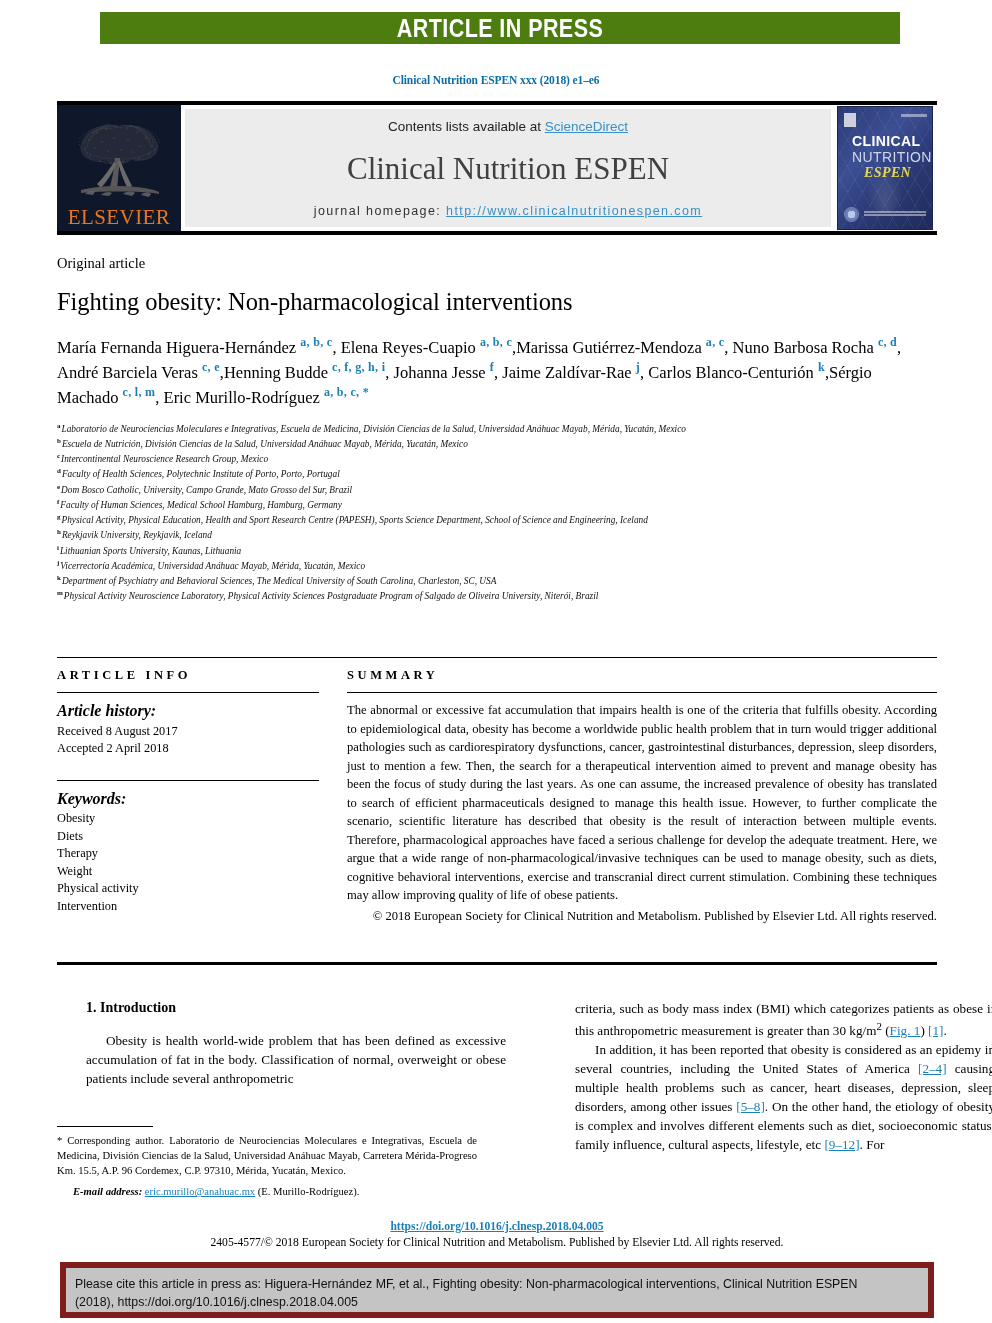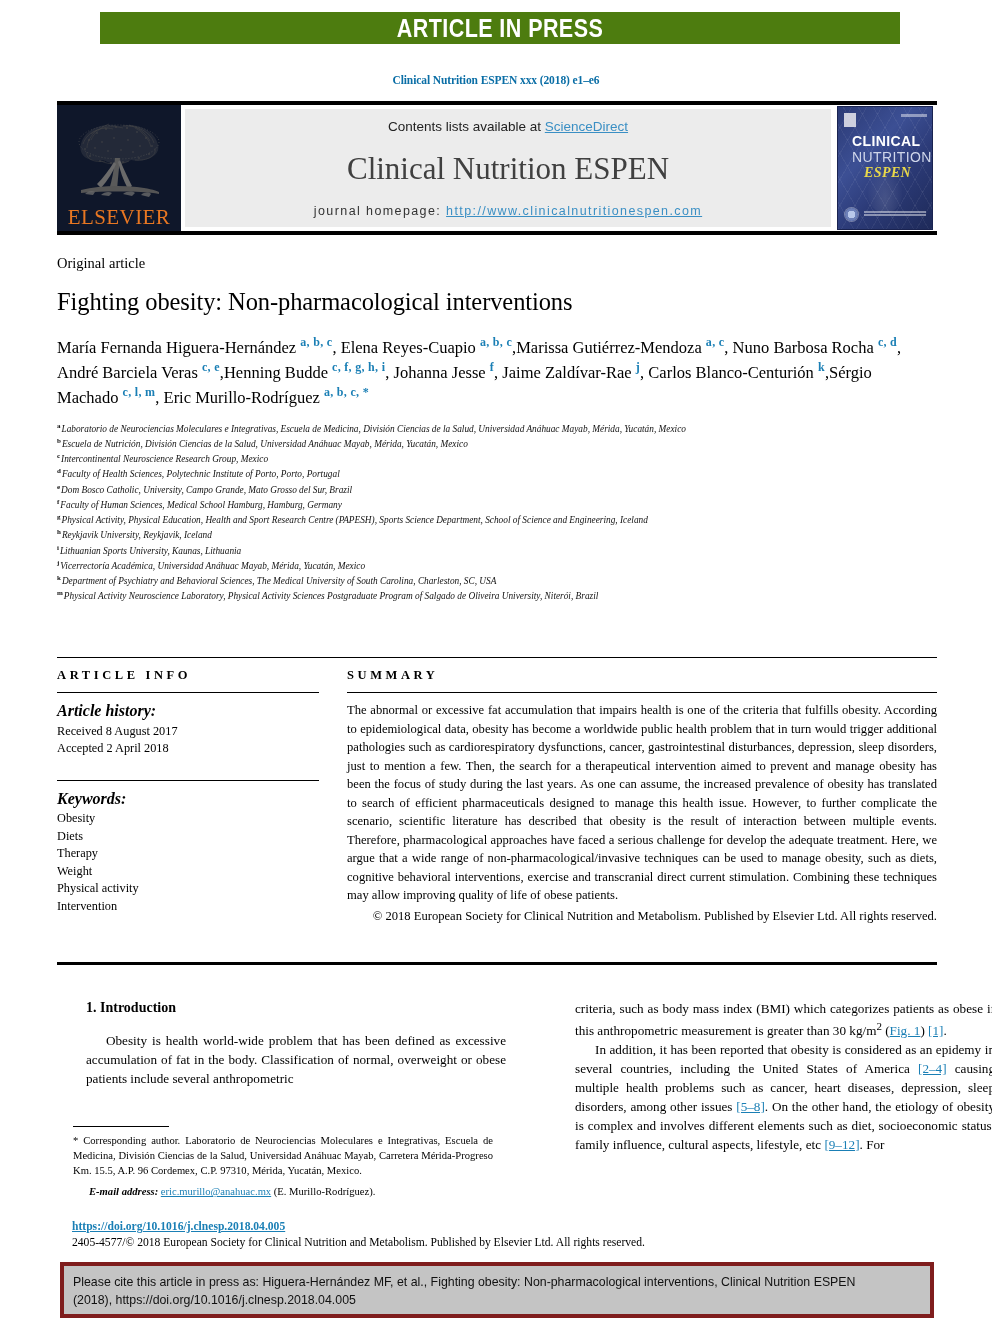--- a/index.html
+++ b/index.html
@@ -316,21 +316,21 @@
     text-align: justify;
     margin: 0;
     text-indent: 20px;
   }
   p.body-p.no-indent { text-indent: 0; }
   .lnk { color: #1a7fb5; }
 
   
   .footnote {
     position: absolute;
-    left: 73px;
+    left: 57px;
     top: 1126px;
     width: 420px;
   }
   .fn-rule { width: 96px; border-top: 1px solid #000; margin-bottom: 7px; }
   .fn-text {
     font-family: "Liberation Serif", serif;
     font-size: 10.6px;
     line-height: 1.4;
     text-align: justify;
   }
@@ -339,23 +339,24 @@
     font-size: 10.6px;
     line-height: 1.4;
     margin-top: 7px;
     text-indent: 16px;
   }
   .fn-email i { font-weight: bold; }
   .fn-email .mail { color: #1a7fb5; }
 
   .doi-block {
     position: absolute;
-    left: 72px;
+    left: 57px;
     top: 1216px;
     width: 880px;
+    text-align: center;
   }
   .doi-link {
     font-family: "Liberation Serif", serif;
     font-weight: bold;
     font-size: 11.6px;
     color: #1a7fb5;
     line-height: 1.4;
   }
   .issn-line {
     font-family: "Liberation Serif", serif;
@@ -365,21 +366,21 @@
   }
 
   
   .cite-box {
     position: absolute;
     left: 60px;
     top: 1262px;
     width: 874px;
     height: 56px;
     background: #c4c4c4;
-    border: 4px solid #7f1d1d;
+    border: 6px solid #7f1d1d;
     padding: 7px 9px 0 9px;
   }
   .cite-text {
     font-family: "Liberation Sans", sans-serif;
     font-size: 13px;
     line-height: 1.42;
     color: #111;
     transform: scaleX(0.95);
     transform-origin: left top;
   }

